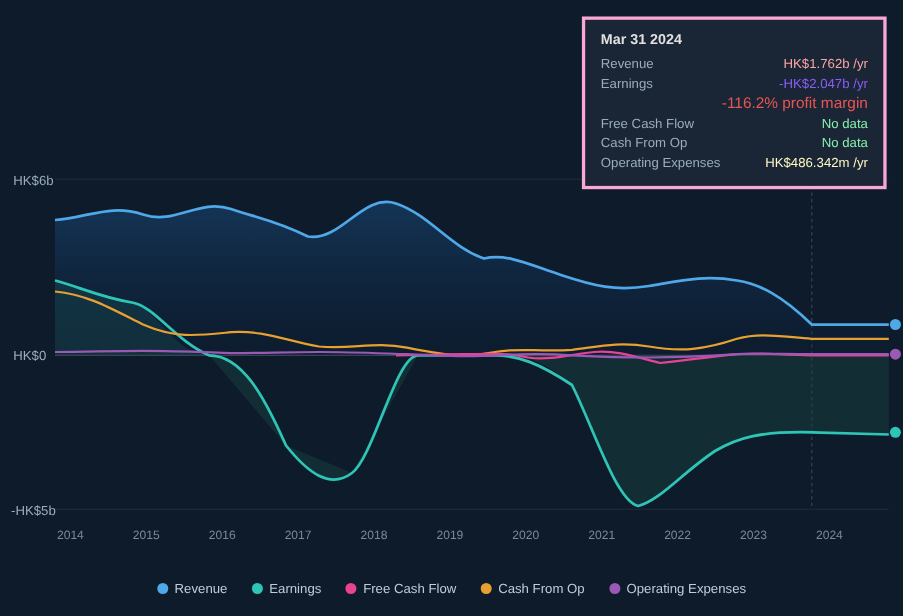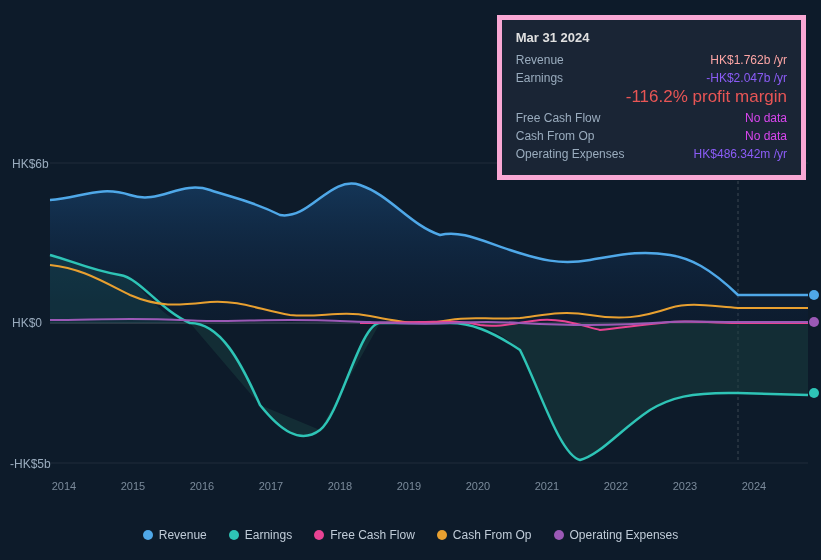--- a/index.html
+++ b/index.html
@@ -12,21 +12,21 @@
       overflow: hidden;
       position: relative;
     }
 
     
     .tooltip {
       position: absolute;
       top: 15px;
       right: 15px;
       background: #1a2535;
-      border: 5px solid #f9a8d4;
+      border: 3px solid #f9a8d4;
       padding: 10px 14px;
       min-width: 260px;
       z-index: 10;
     }
     .tooltip-date {
       color: #e0e0e0;
       font-size: 13px;
       font-weight: bold;
       margin-bottom: 8px;
     }
@@ -35,27 +35,27 @@
       justify-content: space-between;
       align-items: baseline;
       font-size: 12px;
       margin-bottom: 4px;
     }
     .tooltip-label {
       color: #9aacbe;
       min-width: 110px;
     }
     .tooltip-value {
-      color: #8b5cf6;
+      color: #fef9c3;
     }
     .tooltip-value.blue { color: #fca5a5; }
     .tooltip-value.red { color: #8b5cf6; }
-    .tooltip-value.nodata { color: #d946ef; }
+    .tooltip-value.nodata { color: #86efac; }
     .tooltip-subrow {
-      font-size: 17px;
+      font-size: 14px;
       color: #e85555;
       margin-left: 110px;
       margin-bottom: 4px;
       margin-top: -2px;
     }
 
     
     .chart-container {
       position: absolute;
       top: 0;

